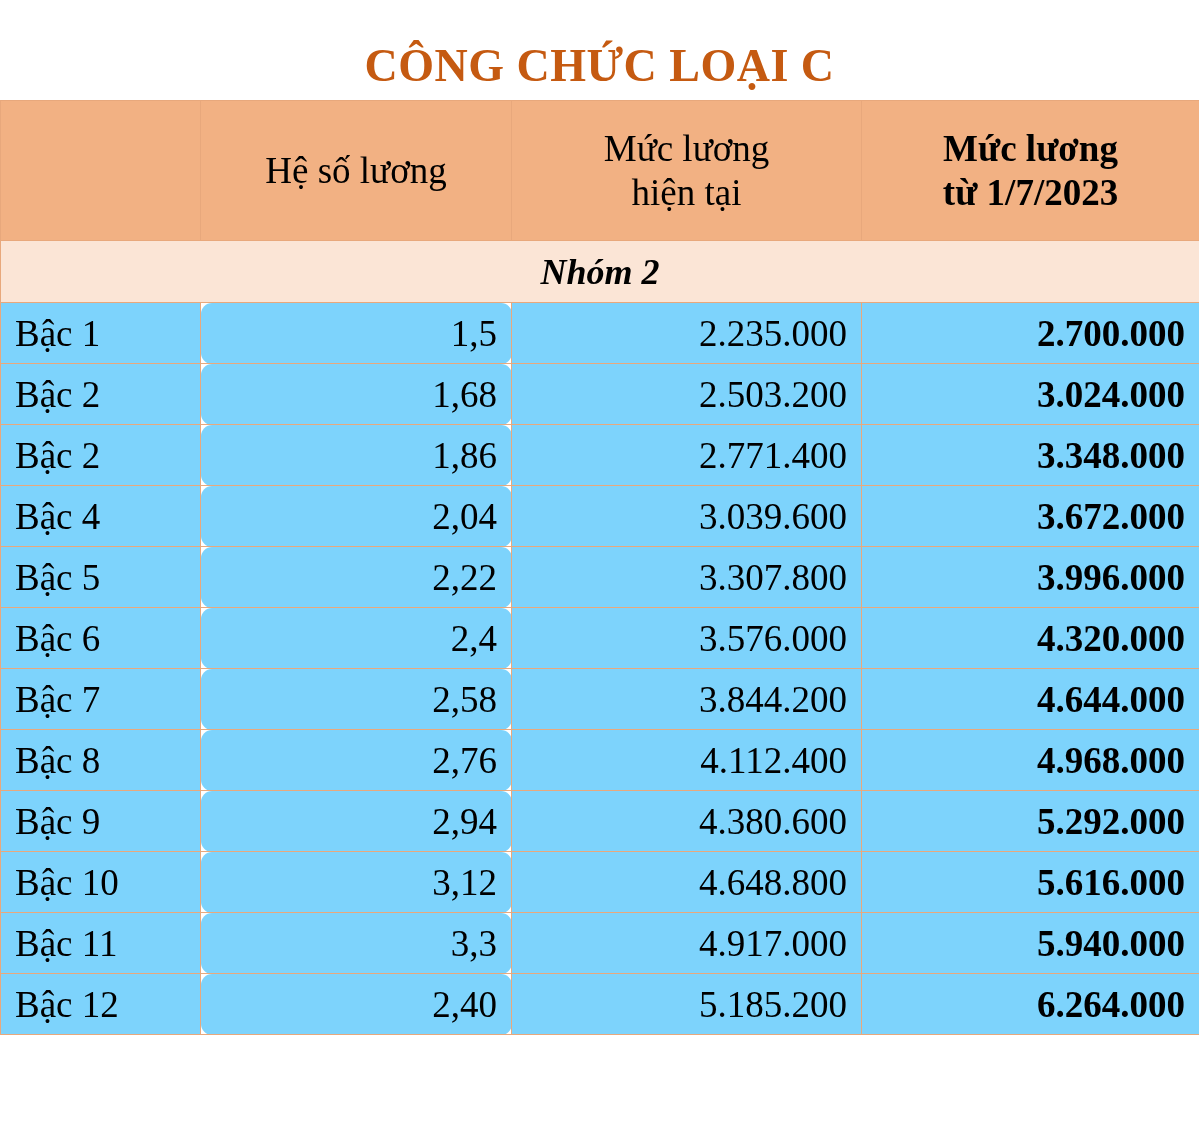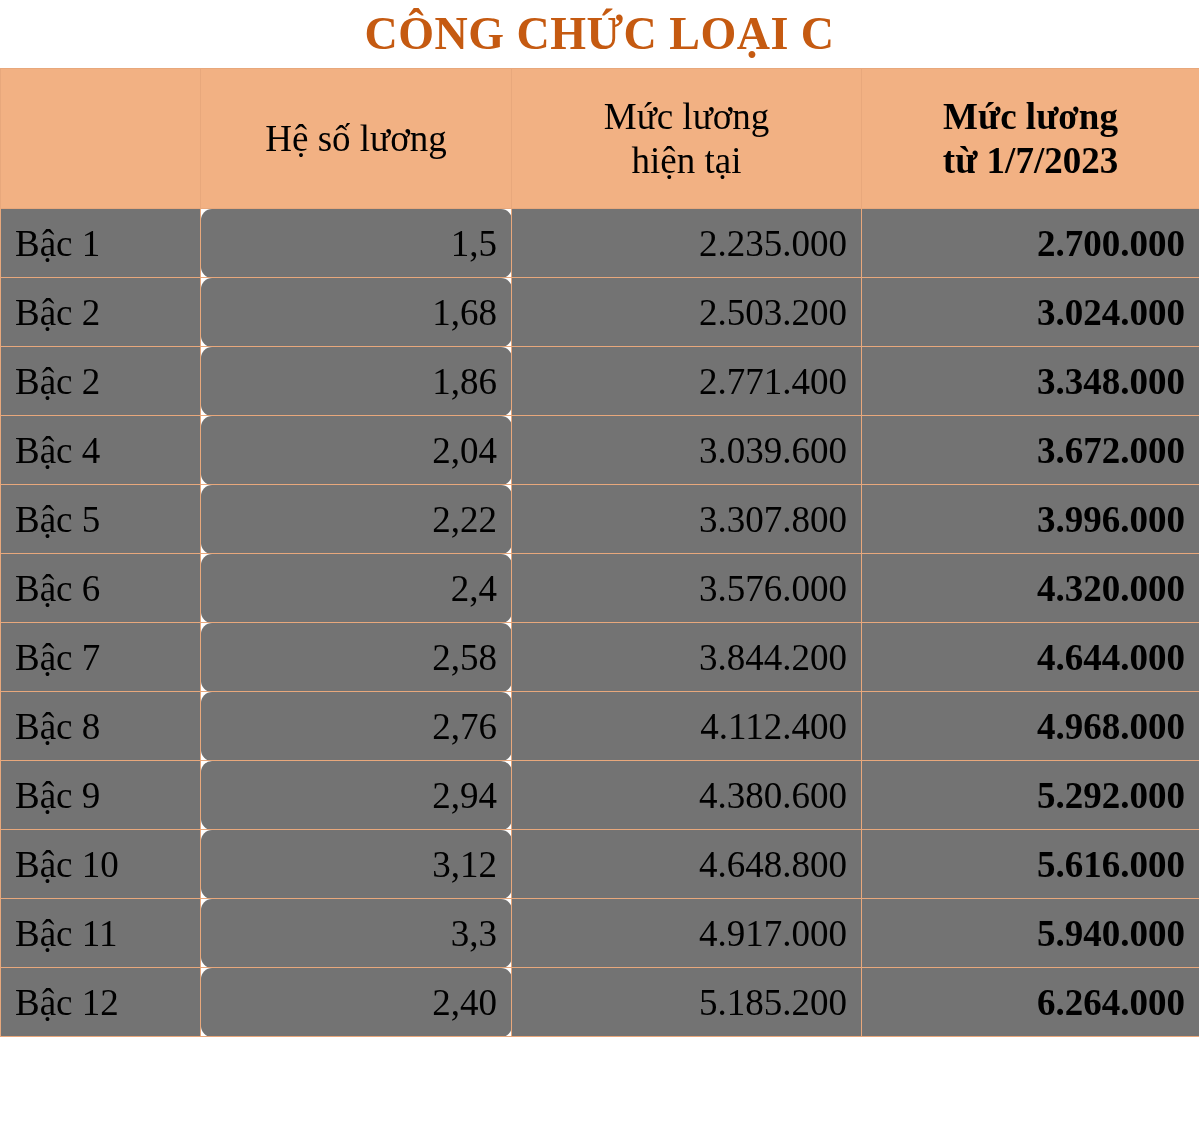--- a/index.html
+++ b/index.html
@@ -25,20 +25,21 @@
   .title {
     height: 68px;
     line-height: 68px;
     text-align: center;
     font-family: "Liberation Serif", serif;
     font-weight: bold;
     font-size: 46px;
     color: #C55A11;
     letter-spacing: 0.5px;
     white-space: nowrap;
+    margin-top: 32px;
   }
 
   table.salary {
     width: 1199px;
     border-collapse: collapse;
     table-layout: fixed;
   }
 
   table.salary col.c-label  { width: 200px; }
   table.salary col.c-coef   { width: 311px; }
@@ -76,23 +77,23 @@
     height: 62px;
     text-align: center;
     font-size: 36px;
     font-weight: bold;
     font-style: italic;
     font-family: "Liberation Serif", serif;
   }
 
   
   tr.data td {
-    height: 69px;
+    height: 61px;
     font-size: 37px;
-    background: #737373;
+    background: #7dd3fc;
   }
   td.label {
     text-align: left;
   }
   td.coef {
     text-align: right;
     border-radius: 11px;
   }
   td.cur {
     text-align: right;
@@ -130,20 +131,23 @@
           <span class="hdr-line">Mức lương</span>
           <span class="hdr-line">hiện tại</span>
         </th>
         <th class="strong">
           <span class="hdr-line">Mức lương</span>
           <span class="hdr-line">từ 1/7/2023</span>
         </th>
       </tr>
     </thead>
     <tbody>
+      <tr class="group">
+        <td colspan="4">Nhóm 2</td>
+      </tr>
 
       <tr class="data">
         <td class="label">Bậc 1</td>
         <td class="coef">1,5</td>
         <td class="cur">2.235.000</td>
         <td class="new">2.700.000</td>
       </tr>
       <tr class="data">
         <td class="label">Bậc 2</td>
         <td class="coef">1,68</td>

